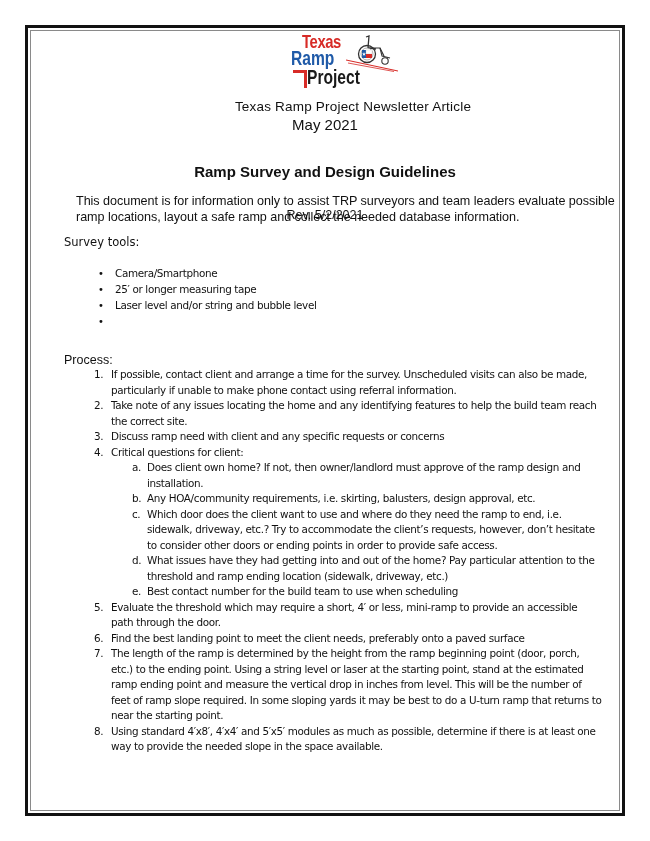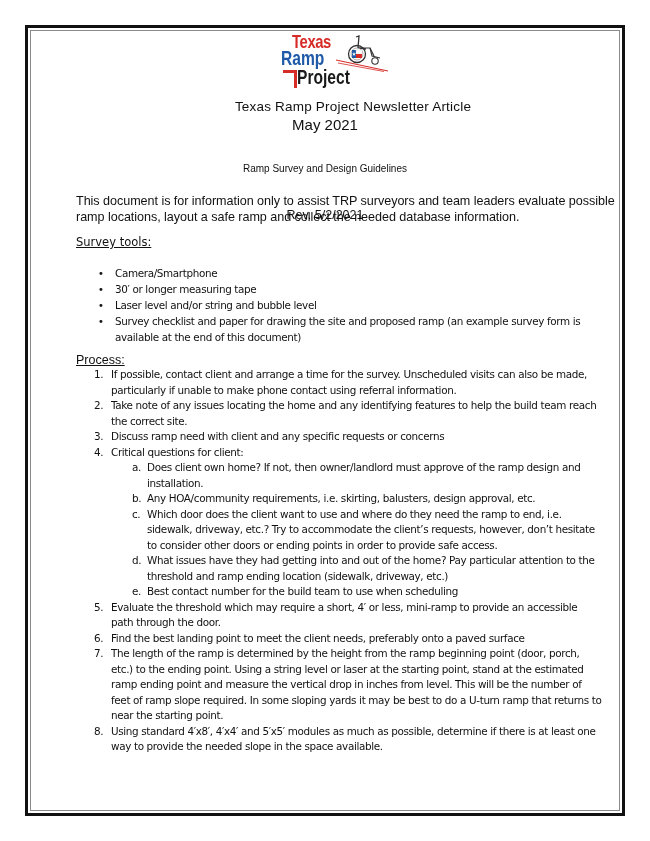--- a/index.html
+++ b/index.html
@@ -41,21 +41,21 @@
       bottom: 0;
       left: 0;
       top: 0;
       border-right: 1px solid #8a8a8a;
       border-bottom: 1px solid #8a8a8a;
     }
 
     
     .logo {
       position: absolute;
-      left: 280px;
+      left: 290px;
       top: 32px;
       width: 110px;
       height: 62px;
     }
     .logo-texas {
       position: absolute;
       left: 12px;
       top: 0px;
       font-family: "Liberation Sans", sans-serif;
       font-weight: bold;
@@ -119,41 +119,41 @@
       font-size: 13.5px;
       letter-spacing: 0.2px;
       padding-left: 28px;
     }
     .article-date {
       top: 116px;
       font-size: 15px;
     }
     .doc-title {
       top: 163px;
-      font-size: 10px;
+      font-size: 15px;
+      font-weight: bold;
     }
     .doc-rev {
       top: 180px;
       font-size: 12.5px;
       margin-top: 28px;
     }
     .intro {
       position: absolute;
       left: 76px;
       top: 193px;
       width: 540px;
       font-size: 12.6px;
       line-height: 16px;
       letter-spacing: -0.05px;
     }
     .section-heading {
       position: absolute;
-      left: 76px;
+      left: 64px;
       font-size: 12.5px;
-      text-decoration: underline;
     }
     .tools-heading {
       top: 235px;
       font-family: "DejaVu Sans", sans-serif;
       font-size: 11.5px;
     }
     .process-heading {
       top: 353px;
       font-size: 12.5px;
     }
@@ -266,29 +266,28 @@
 
 <div class="section-heading tools-heading">Survey tools:</div>
 
 <ul class="bullet-list body-text">
   <li class="bullet-item">
     <span class="bullet">•</span>
     <span>Camera/Smartphone</span>
   </li>
   <li class="bullet-item">
     <span class="bullet">•</span>
-    <span>30′ or longer measuring tape</span>
+    <span>25′ or longer measuring tape</span>
   </li>
   <li class="bullet-item">
     <span class="bullet">•</span>
     <span>Laser level and/or string and bubble level</span>
   </li>
   <li class="bullet-item">
     <span class="bullet">•</span>
-    <span>Survey checklist and paper for drawing the site and proposed ramp (an example survey form is available at the end of this document)</span>
   </li>
 </ul>
 
 <div class="section-heading process-heading">Process:</div>
 
 <ol class="process-list body-text">
   <li class="process-item">
     <span class="num">1.</span>
     <span>If possible, contact client and arrange a time for the survey. Unscheduled visits can also be made, particularly if unable to make phone contact using referral information.</span>
   </li>

